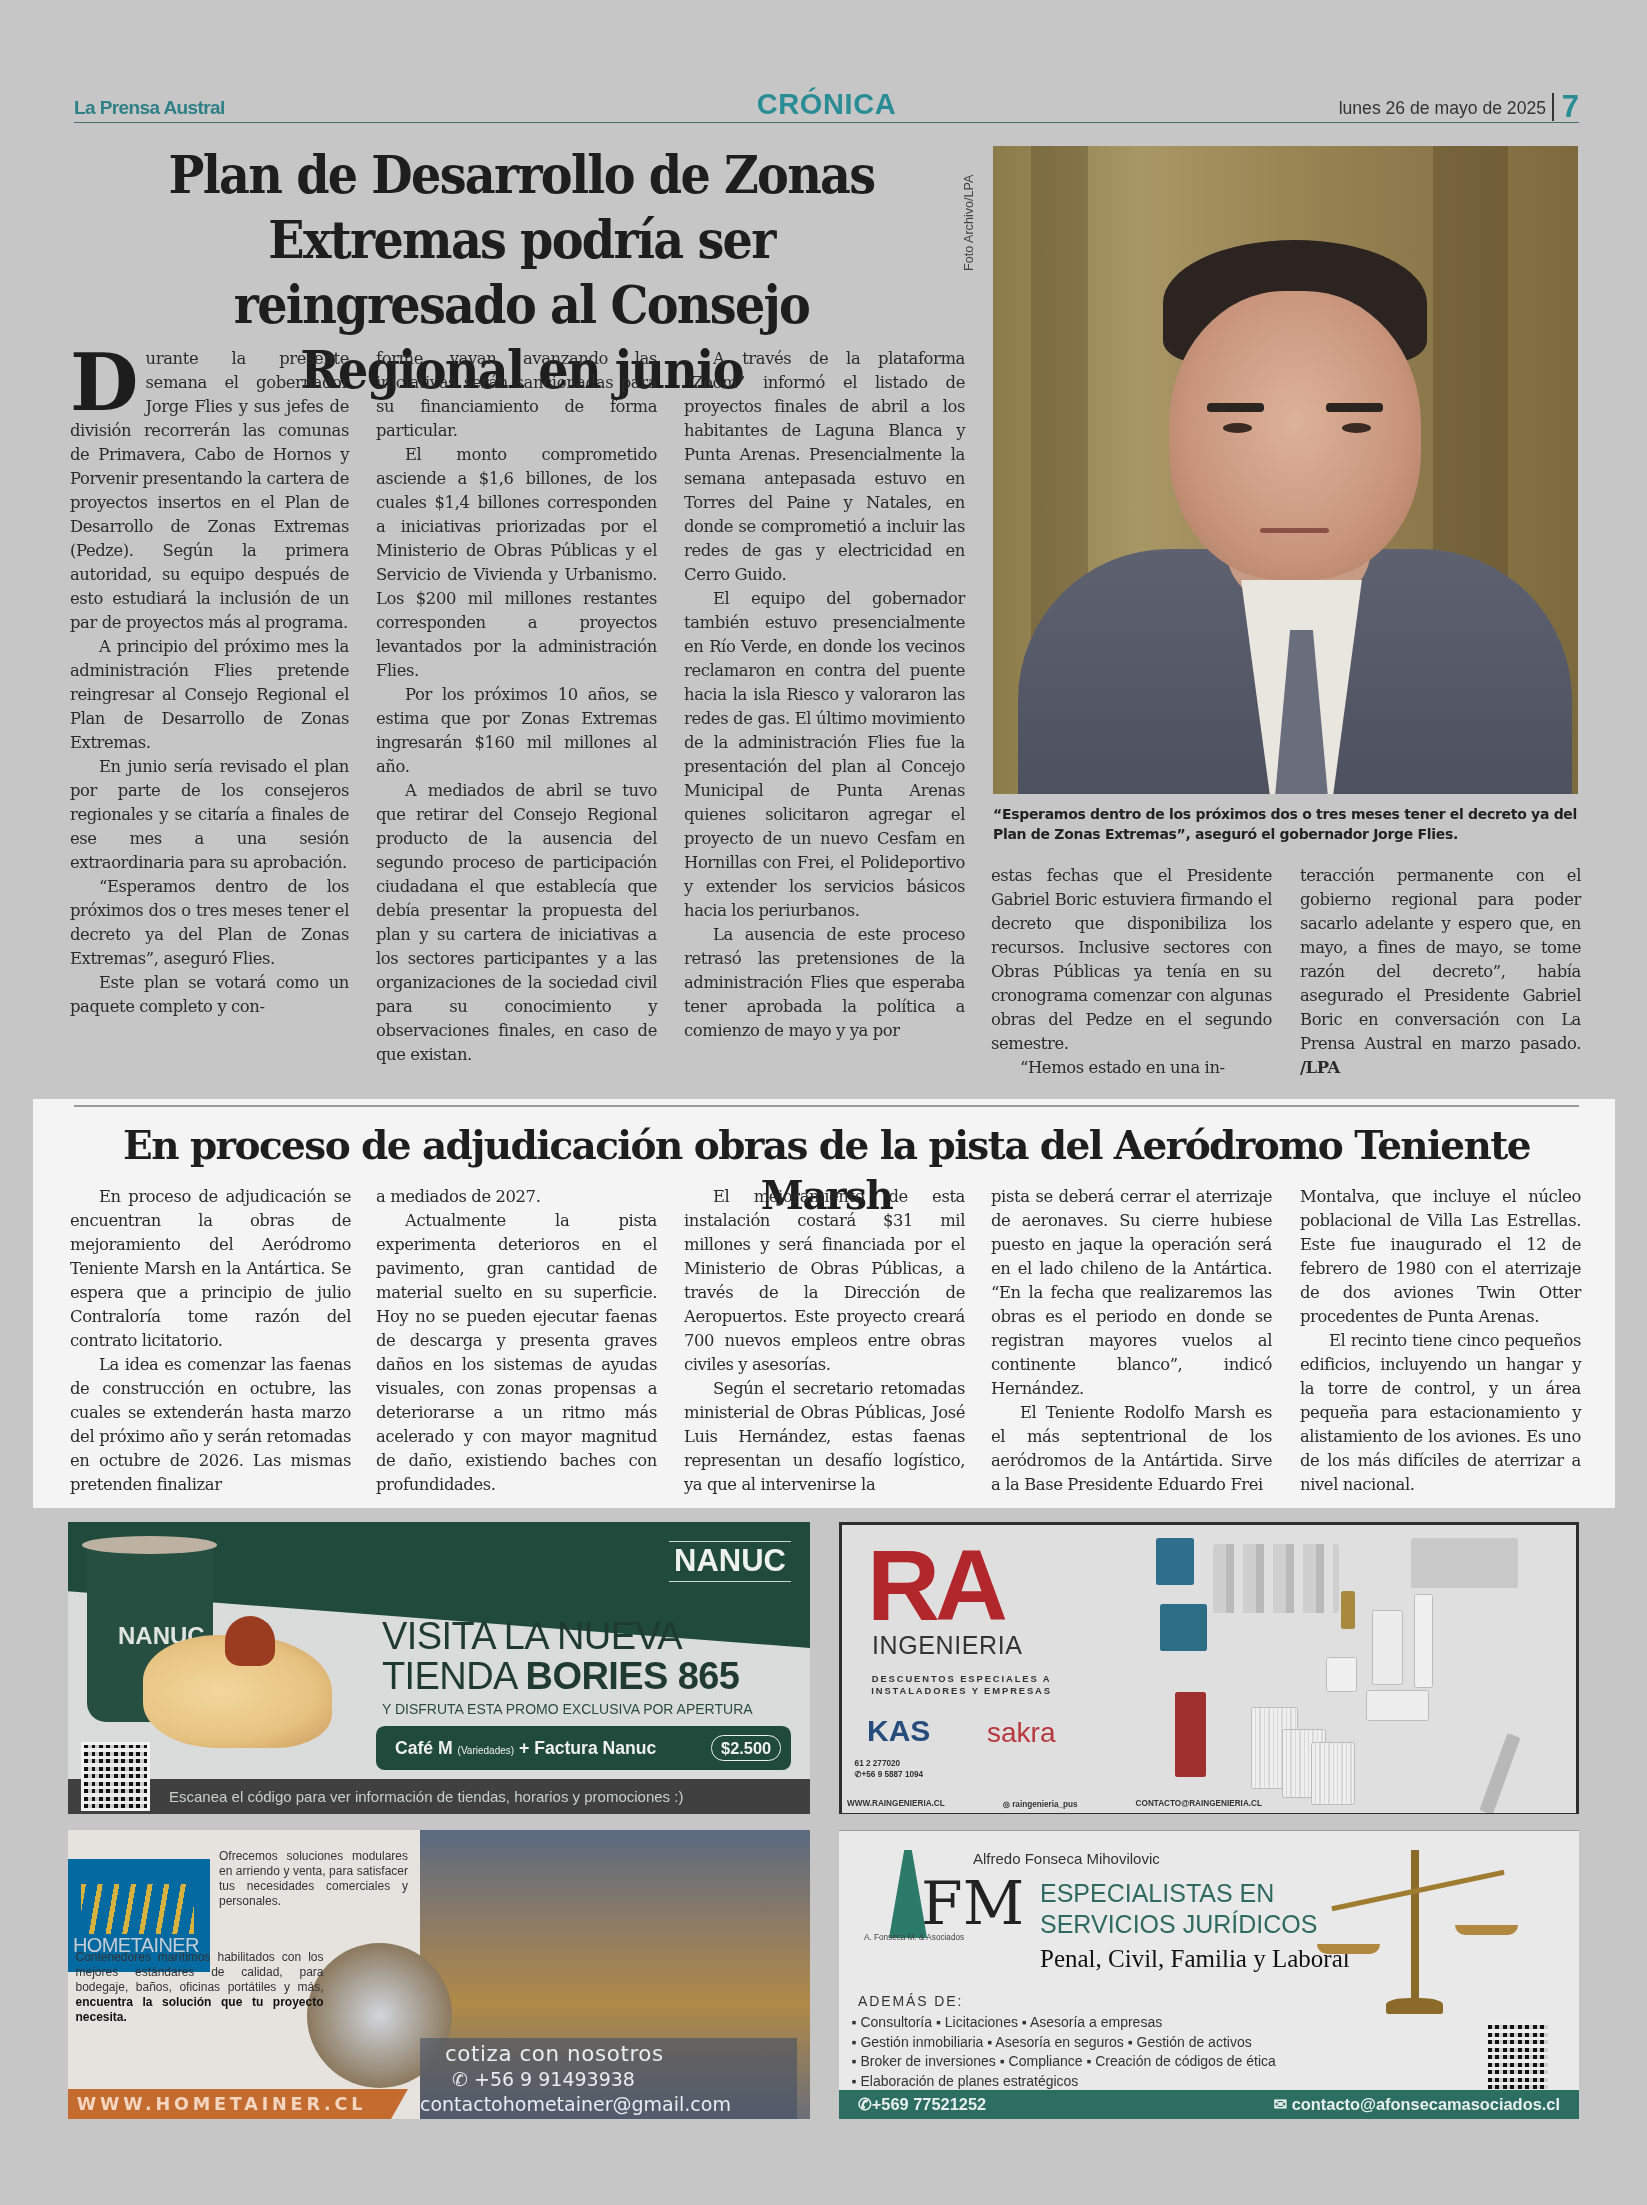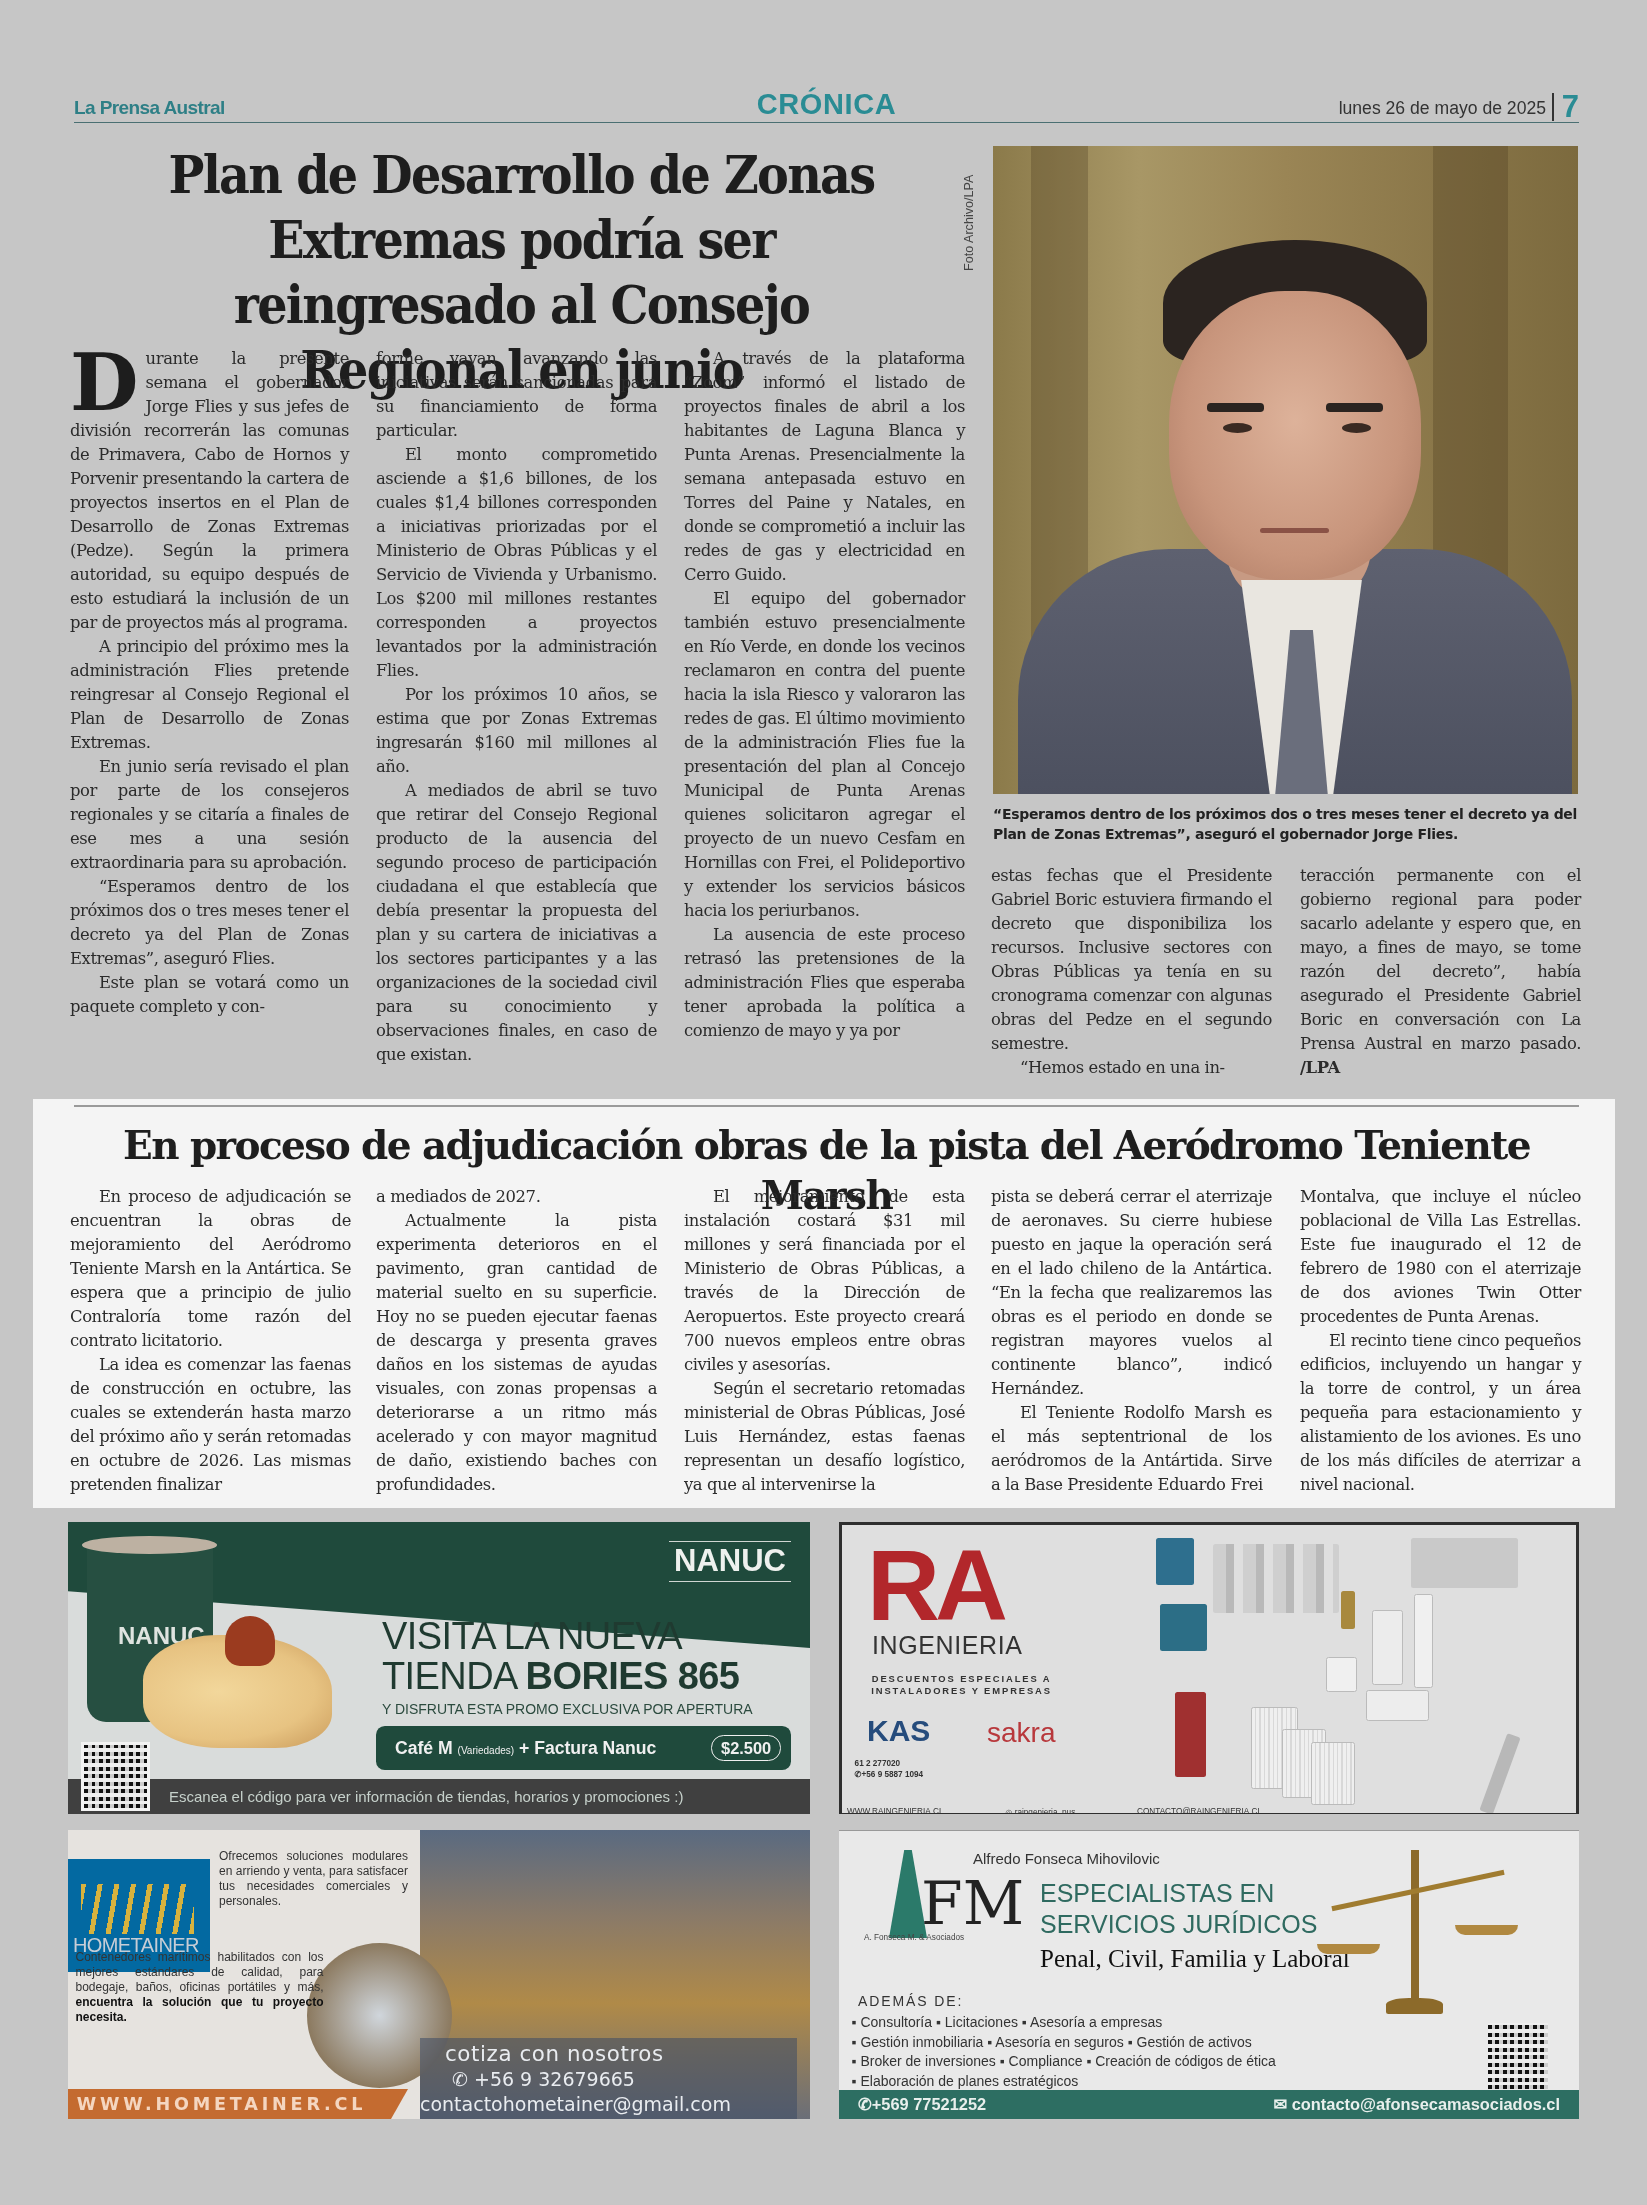--- a/index.html
+++ b/index.html
@@ -69,21 +69,21 @@
   .qr::before { content: ""; position: absolute; inset: 0; background: repeating-linear-gradient(90deg, transparent 0 3.8px, rgba(238,238,238,0.85) 3.8px 7.5px); }
   .nanuc-qr { left: 12.6px; top: 220px; width: 69px; height: 69px; border: 3.8px solid #f3f3f3; }
 
   .ad-ra { left: 839px; top: 1522px; width: 740px; height: 292px; background: #dfdfdf; border: 3.8px solid #2e2e2e; border-bottom-width: 1.3px; }
   .ra-logo { position: absolute; left: 25px; top: 12.6px; font-family: "Liberation Sans", sans-serif; font-weight: bold; font-size: 101px; line-height: 94px; color: #b2272b; letter-spacing: -5px; }
   .ra-ing { position: absolute; left: 30px; top: 106px; font-family: "Liberation Sans", sans-serif; font-size: 25px; color: #333; letter-spacing: 0.6px; }
   .ra-desc { position: absolute; left: 12.6px; top: 148px; width: 214px; font-family: "Liberation Sans", sans-serif; font-weight: bold; font-size: 9.4px; line-height: 12px; color: #333; text-align: center; letter-spacing: 1.9px; }
   .ra-kas { position: absolute; left: 25px; top: 189px; font-family: "Liberation Sans", sans-serif; font-weight: bold; font-size: 30px; color: #264c7c; }
   .ra-sakra { position: absolute; left: 145px; top: 192px; font-family: "Liberation Sans", sans-serif; font-size: 28px; color: #b8383c; }
   .ra-phone { position: absolute; left: 12.6px; top: 233px; font-family: "Liberation Sans", sans-serif; font-weight: bold; font-size: 8.2px; line-height: 11.3px; color: #333; }
-  .ra-foot { position: absolute; left: 5px; top: 274px; width: 415px; font-family: "Liberation Sans", sans-serif; font-weight: normal; font-size: 8.2px; color: #333; display: flex; justify-content: space-between; margin-top: 8px; }
+  .ra-foot { position: absolute; left: 5px; top: 274px; width: 415px; font-family: "Liberation Sans", sans-serif; font-weight: bold; font-size: 8.2px; color: #333; display: flex; justify-content: space-between; }
   .ra-prod { position: absolute; border-radius: 2.5px; }
 
   .ad-home { left: 68px; top: 1830px; width: 742px; height: 289px; background: #e6e3df; }
   .home-logo { position: absolute; left: 0; top: 0; width: 142px; height: 113px; background: #0369a1; margin-top: 29px; }
   .home-stripes { position: absolute; left: 12.6px; top: 25px; width: 113px; height: 50px; background: repeating-linear-gradient(100deg, #d7b23e 0 5px, transparent 5px 16.4px); }
   .home-name { position: absolute; left: 5px; top: 75px; font-family: "Liberation Sans", sans-serif; font-size: 20px; color: #c7cdd6; letter-spacing: -0.6px; }
   .home-intro { position: absolute; left: 151px; top: 19px; width: 189px; font-family: "Liberation Sans", sans-serif; font-size: 12px; line-height: 15px; color: #333; text-align: justify; }
   .home-body { position: absolute; left: 7.5px; top: 120px; width: 248px; font-family: "Liberation Sans", sans-serif; font-size: 12px; line-height: 15px; color: #333; text-align: justify; }
   .home-body b { color: #111; }
   .home-photo { position: absolute; left: 352px; top: 0; width: 390px; height: 289px; background: linear-gradient(180deg, #5a6a80 0%, #8a7a68 30%, #b08a48 60%, #6a6e78 100%); }
@@ -261,21 +261,21 @@
       <div class="home-stripes"></div>
       <div class="home-name">HOMETAINER</div>
     </div>
     <div class="home-intro">Ofrecemos soluciones modulares en arriendo y venta, para satisfacer tus necesidades comerciales y personales.</div>
     <div class="home-body">
       <span>Contenedores marítimos habilitados con los mejores estándares de calidad, para bodegaje, baños, oficinas portátiles y más,</span>
       <b>encuentra la solución que tu proyecto necesita.</b>
     </div>
     <div class="home-cta"></div>
     <div class="home-cotiza">cotiza con nosotros</div>
-    <div class="home-tel"><span>✆ </span><span>+56 9 32679665</span></div>
+    <div class="home-tel"><span>✆ </span><span>+56 9 91493938</span></div>
     <div class="home-mail">contactohometainer@gmail.com</div>
     <div class="home-web">WWW.HOMETAINER.CL</div>
   </div>
 
   <div class="ad ad-afm">
     <div class="afm-logo">
       <div class="a"></div>
       <div class="fm">FM</div>
     </div>
     <div class="afm-name">Alfredo Fonseca Mihovilovic</div>

